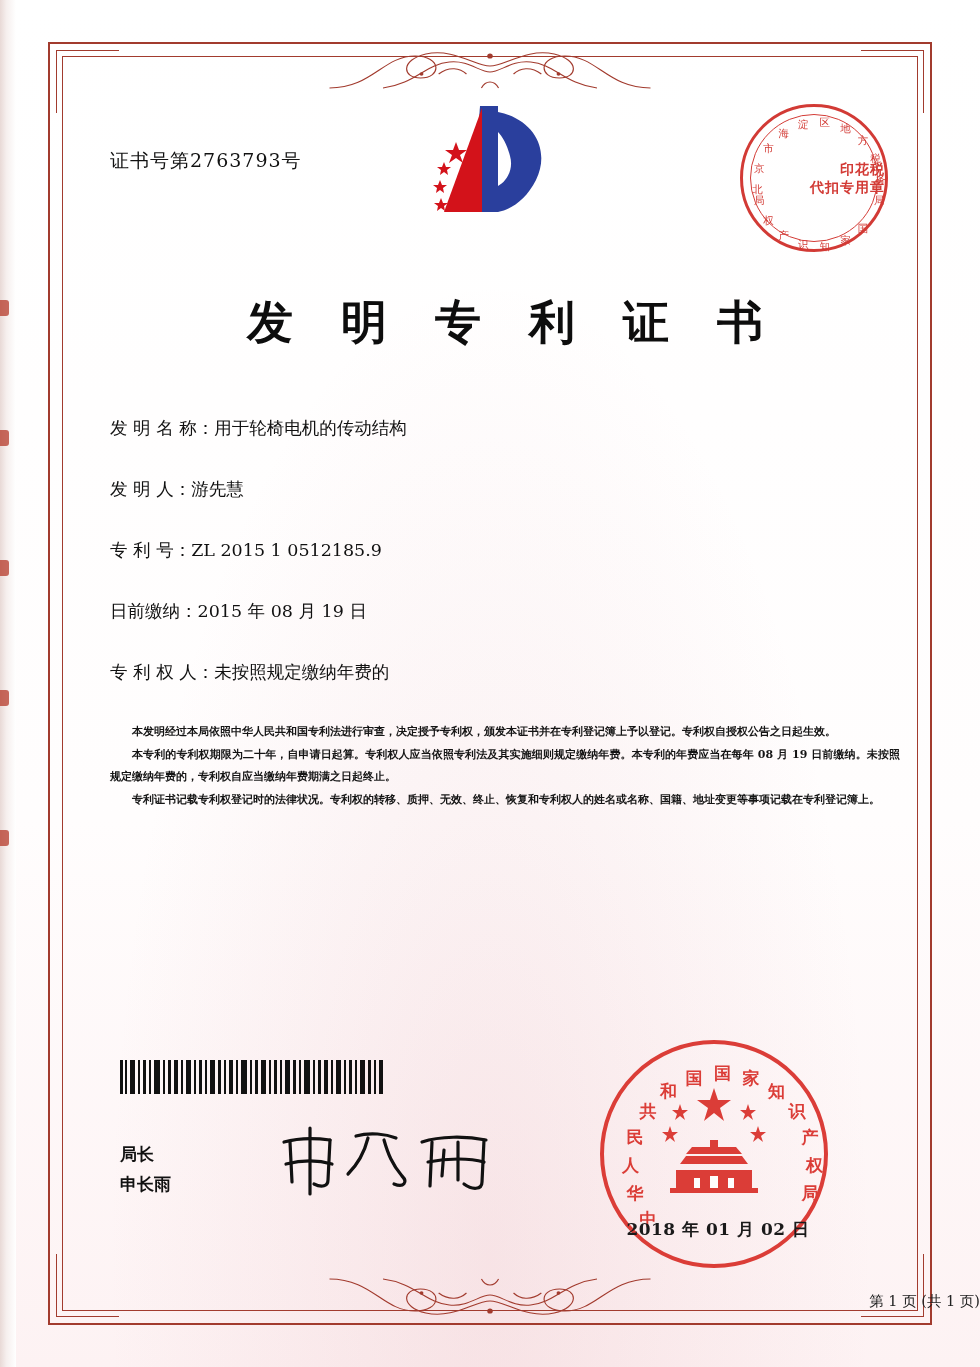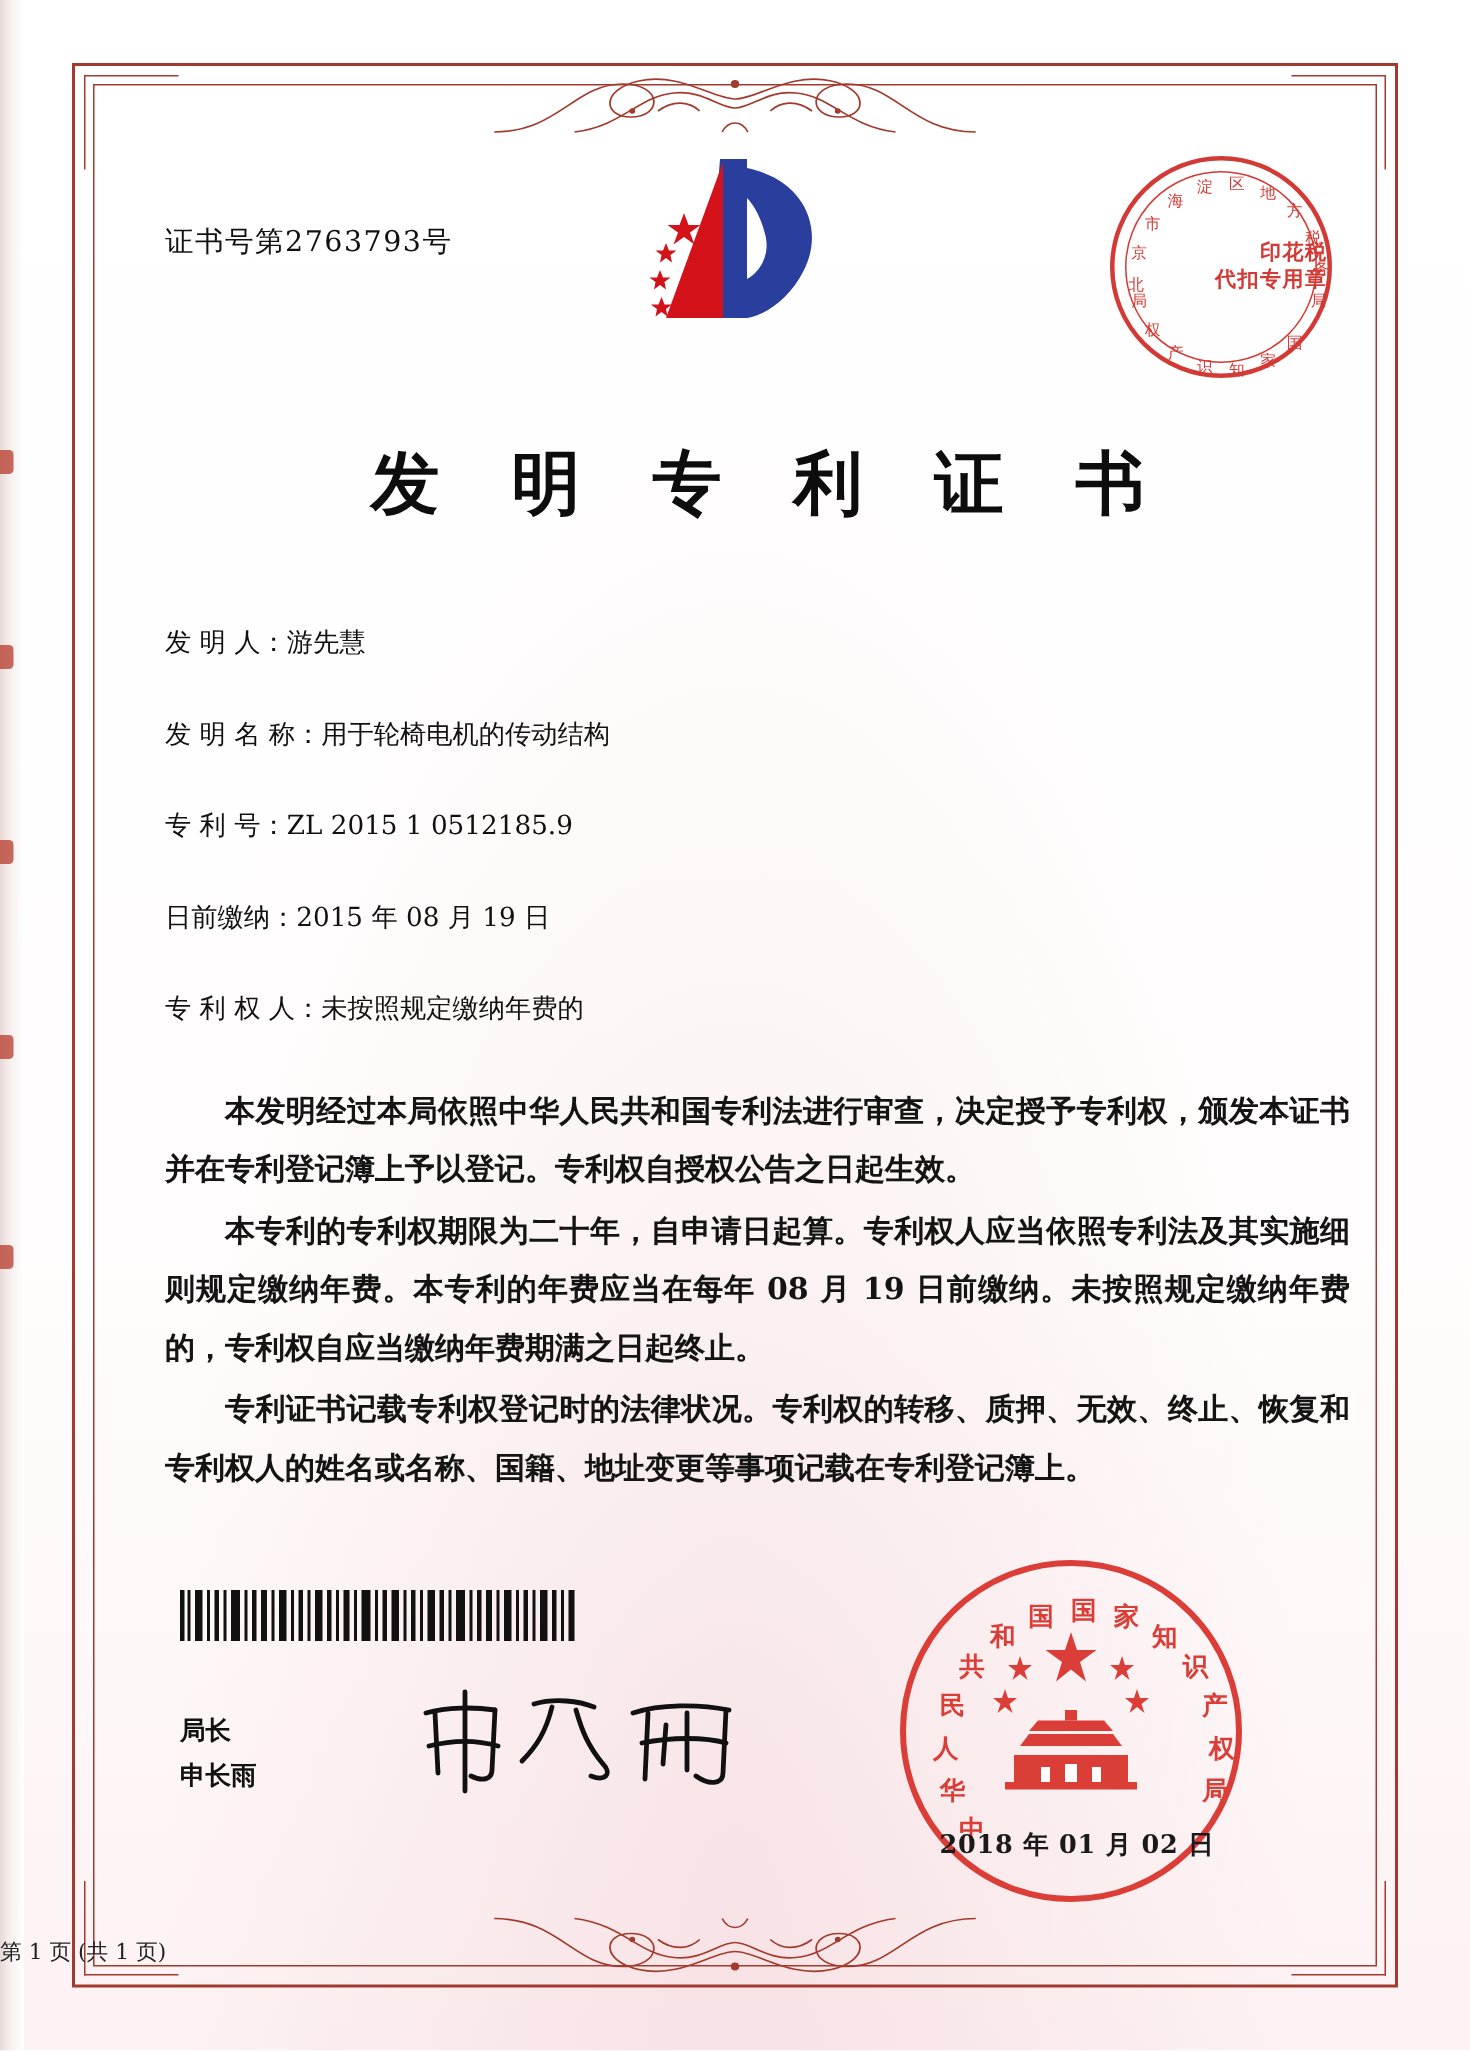--- a/index.html
+++ b/index.html
@@ -152,21 +152,21 @@
   }
   .field .lbl {
     color: #111;
   }
   .field .val {
     color: #111;
   }
 
   .paragraphs {
     margin-top: 30px;
-    font-size: 20px;
+    font-size: 11px;
     line-height: 1.95;
     font-weight: bold;
     color: #141414;
   }
   .paragraphs p {
     margin: 0 0 2px 0;
     text-indent: 2em;
     text-align: justify;
   }
 
@@ -252,21 +252,21 @@
     font-size: 17px;
     color: #1a1a1a;
     font-weight: bold;
     letter-spacing: .5px;
   }
 
   .footer {
     position: absolute;
     left: 0; right: 0;
     top: 1292px;
-    text-align: left;
+    text-align: right;
     font-size: 14.5px;
     color: #222;
   }
 </style>
 </head>
 <body>
 
 <div class="page">
 
   <div class="edge-left">
@@ -361,24 +361,24 @@
   </div>
 
   <div class="content">
 
     <div class="cert-no">证书号第2763793号</div>
 
     <div class="title">发 明 专 利 证 书</div>
 
     <div class="fields">
       <div class="field">
-        <span class="lbl">发 明 人：</span><span class="val">游先慧</span>
+        <span class="lbl">发 明 名 称：</span><span class="val">用于轮椅电机的传动结构</span>
       </div>
       <div class="field">
-        <span class="lbl">发 明 名 称：</span><span class="val">用于轮椅电机的传动结构</span>
+        <span class="lbl">发 明 人：</span><span class="val">游先慧</span>
       </div>
       <div class="field">
         <span class="lbl">专 利 号：</span><span class="val">ZL 2015 1 0512185.9</span>
       </div>
       <div class="field">
         <span class="lbl">日前缴纳：</span><span class="val">2015 年 08 月 19 日</span>
       </div>
       <div class="field">
         <span class="lbl">专 利 权 人：</span><span class="val">未按照规定缴纳年费的</span>
       </div>

